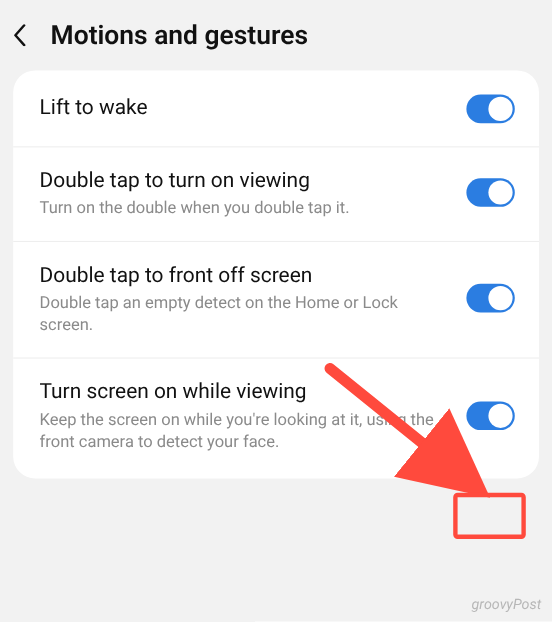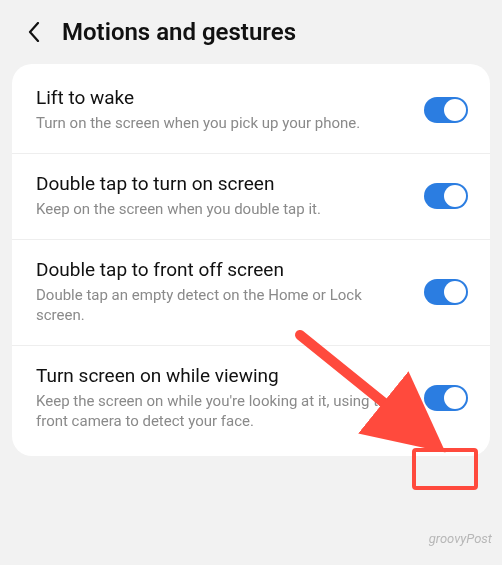--- a/index.html
+++ b/index.html
@@ -6,21 +6,21 @@
   html, body { width: 502px; height: 565px; }
   body {
     font-family: -apple-system, BlinkMacSystemFont, "Segoe UI", Roboto, Arial, sans-serif;
     background: #f2f2f2;
     position: relative;
     overflow: hidden;
   }
   .header {
     display: flex;
     align-items: center;
-    padding: 18px 20px 18px 28px;
+    padding: 18px 20px 18px 12px;
   }
   .back-icon {
     width: 12px;
     height: 20px;
     margin-right: 22px;
     display: flex;
     align-items: center;
     justify-content: center;
   }
   .back-icon svg { display: block; }
@@ -87,21 +87,21 @@
     position: absolute;
     left: 290px;
     top: 325px;
     width: 170px;
     height: 130px;
     pointer-events: none;
   }
   .watermark {
     position: absolute;
     right: 10px;
-    bottom: 19px;
+    bottom: 7px;
     font-size: 13px;
     color: #b7b7b7;
     font-style: italic;
   }
 </style>
 </head>
 <body>
 
 <div class="header">
   <div class="back-icon">
@@ -110,29 +110,28 @@
     </svg>
   </div>
   <div class="page-title">Motions and gestures</div>
 </div>
 
 <div class="card">
 
   <div class="row">
     <div class="row-text">
       <div class="row-title">Lift to wake</div>
-      <div class="row-desc">Turn on the screen when you pick up your phone.</div>
     </div>
     <div class="toggle"></div>
   </div>
 
   <div class="row">
     <div class="row-text">
-      <div class="row-title">Double tap to turn on screen</div>
-      <div class="row-desc">Keep on the screen when you double tap it.</div>
+      <div class="row-title">Double tap to turn on viewing</div>
+      <div class="row-desc">Turn on the double when you double tap it.</div>
     </div>
     <div class="toggle"></div>
   </div>
 
   <div class="row">
     <div class="row-text">
       <div class="row-title">Double tap to front off screen</div>
       <div class="row-desc">Double tap an empty detect on the Home or Lock screen.</div>
     </div>
     <div class="toggle"></div>

